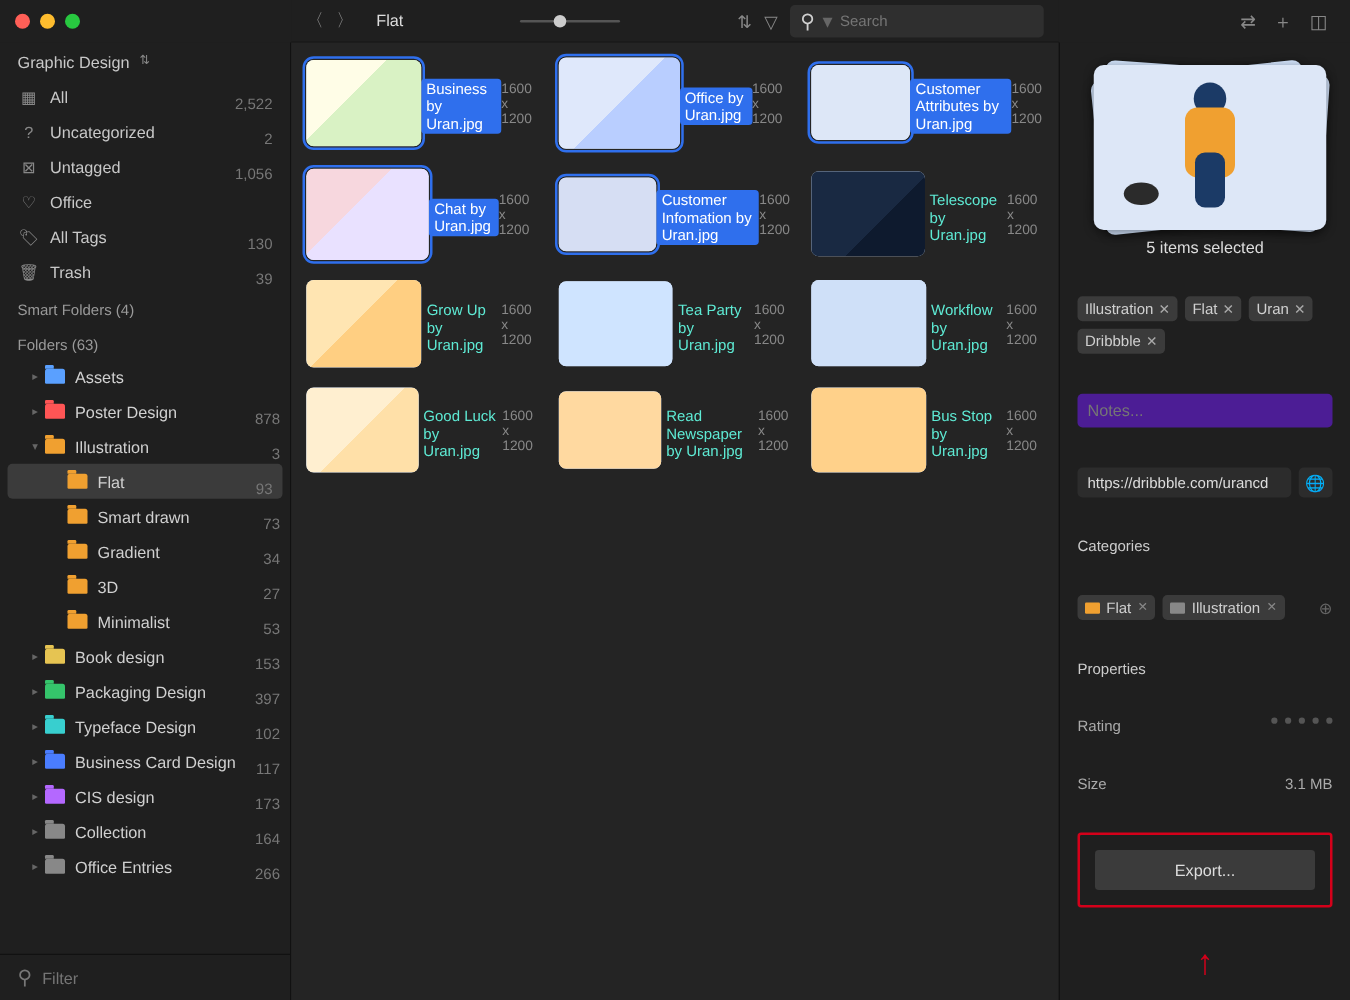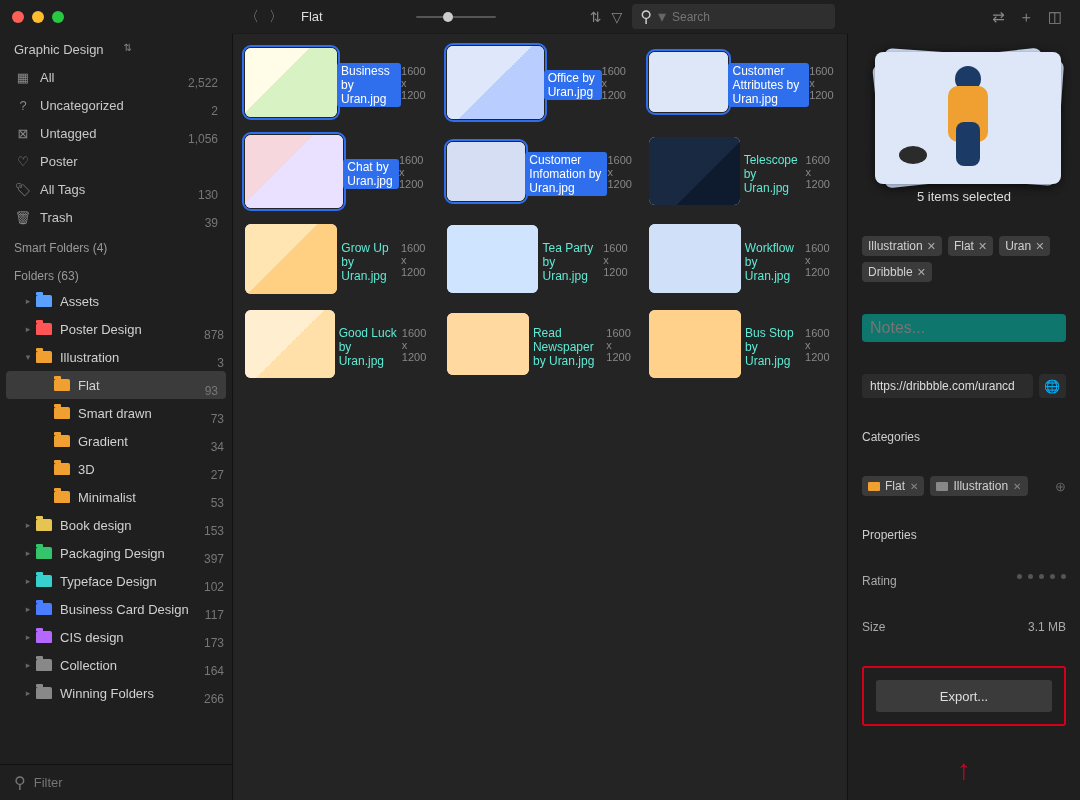--- a/index.html
+++ b/index.html
@@ -13,21 +13,21 @@
 .tl-yellow { background: #febc2e; }
 .tl-green { background: #28c840; }
 .tb-icons { margin-left: auto; display: flex; gap: 14px; color: #888; font-size: 15px; margin-right: 6px; }
 
 
 .layout { flex: 1; display: flex; min-height: 0; }
 
 
 .sidebar { width: 233px; background: #1f1f1f; border-right: 1px solid #111; display: flex; flex-direction: column; }
 .sb-scroll { flex: 1; overflow: hidden; padding: 4px 0; font-size: 13px; }
-.sb-header { padding: 4px 14px 6px; color: #c8c8c8; display:flex; gap:20px;}
+.sb-header { padding: 4px 14px 6px; color: #c8c8c8; display:flex; gap:8px;}
 .sb-row { display: flex; align-items: center; padding: 4px 14px; color: #c8c8c8; height: 28px; }
 .sb-icon { width: 18px; margin-right: 8px; color: #888; display:inline-flex; justify-content:center;}
 .sb-count { margin-left: auto; color: #777; font-size: 12px; margin-top: 11px; }
 .sb-section { padding: 10px 14px 4px; color: #999; font-size: 12px; }
 .sb-folder-row { display: flex; align-items: center; padding: 3px 8px 3px 4px; height: 28px; }
 .sb-chevron { width: 12px; color: #666; font-size: 9px; margin-right: 2px; text-align:center;}
 .sb-folder-icon { width: 16px; height: 12px; border-radius: 2px 2px 1px 1px; margin-right: 8px; position:relative; }
 .sb-folder-icon::before{content:"";position:absolute;top:-3px;left:0;width:7px;height:3px;background:inherit;border-radius:1px 1px 0 0;}
 .indent-1 { padding-left: 22px; }
 .indent-2 { padding-left: 40px; }
@@ -61,21 +61,21 @@
 .inspector { width: 233px; background:#1f1f1f; border-left:1px solid #111; padding: 14px; display:flex; flex-direction:column; gap:32px; font-size:13px;}
 .preview-stack { height:140px; position:relative; }
 .preview-card { position:absolute; border-radius:8px; background:#cfe0f8; box-shadow: 0 2px 8px rgba(0,0,0,0.4);}
 .pv-a { width:170px; height:124px; left:16px; top:8px; transform:rotate(-6deg);}
 .pv-b { width:180px; height:126px; left:18px; top:6px; transform:rotate(4deg);}
 .pv-c { width:186px; height:132px; left:13px; top:4px; background:#dde7f7;}
 .sel-text { text-align:center; color:#ddd;}
 .tags { display:flex; flex-wrap:wrap; gap:6px;}
 .tag { background:#3b3b3b; border-radius:4px; padding:3px 6px; font-size:12px; display:flex; align-items:center; gap:4px;}
 .tag .x { color:#aaa; font-size:11px;}
-.notes { background:#0f766e; border:none; border-radius:4px; padding:6px 8px; color:#ccc; font-size:16px; height:28px;}
+.notes { background:#4c1d95; border:none; border-radius:4px; padding:6px 8px; color:#ccc; font-size:13px; height:28px;}
 .urlrow { display:flex; gap:6px; }
 .urlrow input { flex:1; background:#2c2c2c; border:none; border-radius:4px; padding:5px 8px; color:#ddd; font-size:12px;}
 .urlrow .link { width:28px; background:#2c2c2c; border-radius:4px; display:flex;align-items:center;justify-content:center;color:#aaa;}
 .insp-label { color:#ccc; font-size:12px; }
 .cat-row { display:flex; gap:6px; align-items:center;}
 .cat-chip { background:#3b3b3b; border-radius:4px; padding:3px 6px; font-size:12px; display:flex; align-items:center; gap:5px;}
 .cat-chip .fic { width:12px; height:9px; border-radius:1px;}
 .cat-plus { margin-left:auto; color:#666;}
 .prop-row { display:flex; justify-content:space-between; color:#aaa; font-size:12px;}
 .rating-dots { display:flex; gap:6px;}
@@ -135,21 +135,21 @@
             <span>Uncategorized</span>
             <span class="sb-count">2</span>
           </div>
           <div class="sb-row">
             <span class="sb-icon">⊠</span>
             <span>Untagged</span>
             <span class="sb-count">1,056</span>
           </div>
           <div class="sb-row">
             <span class="sb-icon">♡</span>
-            <span>Poster</span>
+            <span>Office</span>
             <span class="sb-count"></span>
           </div>
           <div class="sb-row">
             <span class="sb-icon">🏷</span>
             <span>All Tags</span>
             <span class="sb-count">130</span>
           </div>
           <div class="sb-row">
             <span class="sb-icon">🗑</span>
             <span>Trash</span>
@@ -239,21 +239,21 @@
           </div>
           <div class="sb-folder-row indent-1">
             <span class="sb-chevron">▸</span>
             <span class="sb-folder-icon" style="background:#888888"></span>
             <span>Collection</span>
             <span class="sb-count">164</span>
           </div>
           <div class="sb-folder-row indent-1">
             <span class="sb-chevron">▸</span>
             <span class="sb-folder-icon" style="background:#888888"></span>
-            <span>Winning Folders</span>
+            <span>Office Entries</span>
             <span class="sb-count">266</span>
           </div>
         </div>
     </div>
     <div class="sb-filter">
       <span>⚲</span>
       <input placeholder="Filter" style="">
     </div>
   </div>
 

